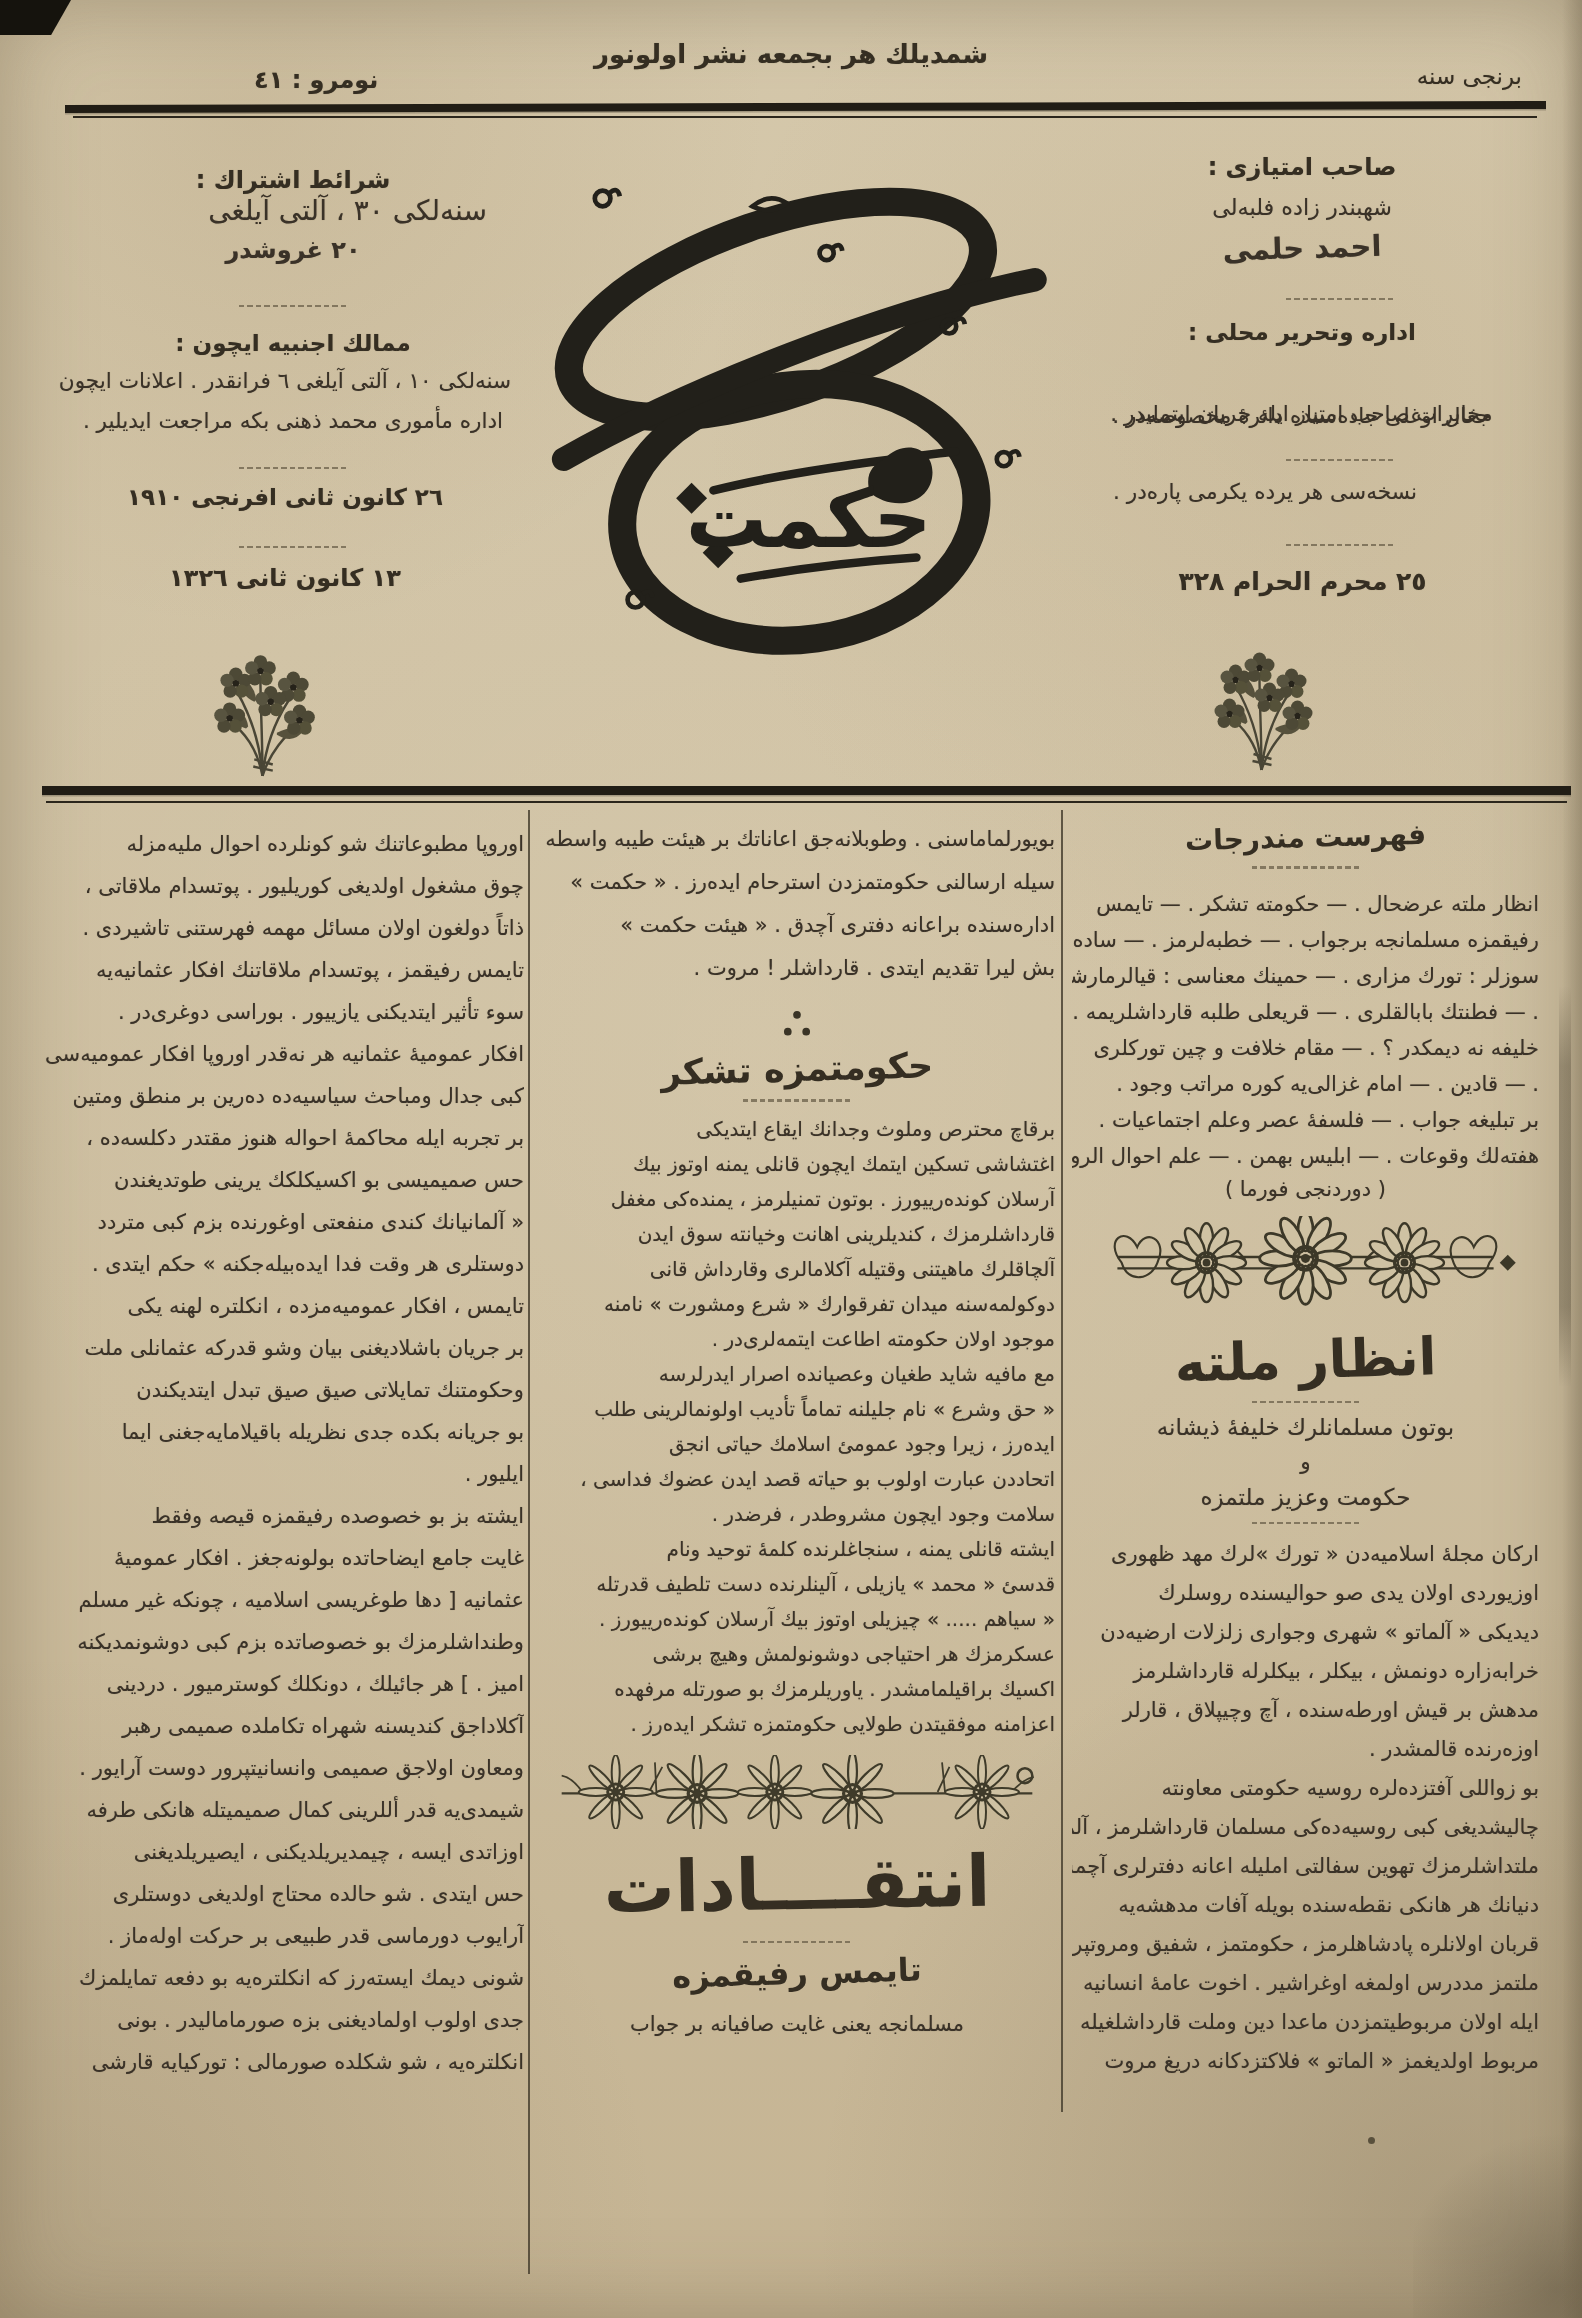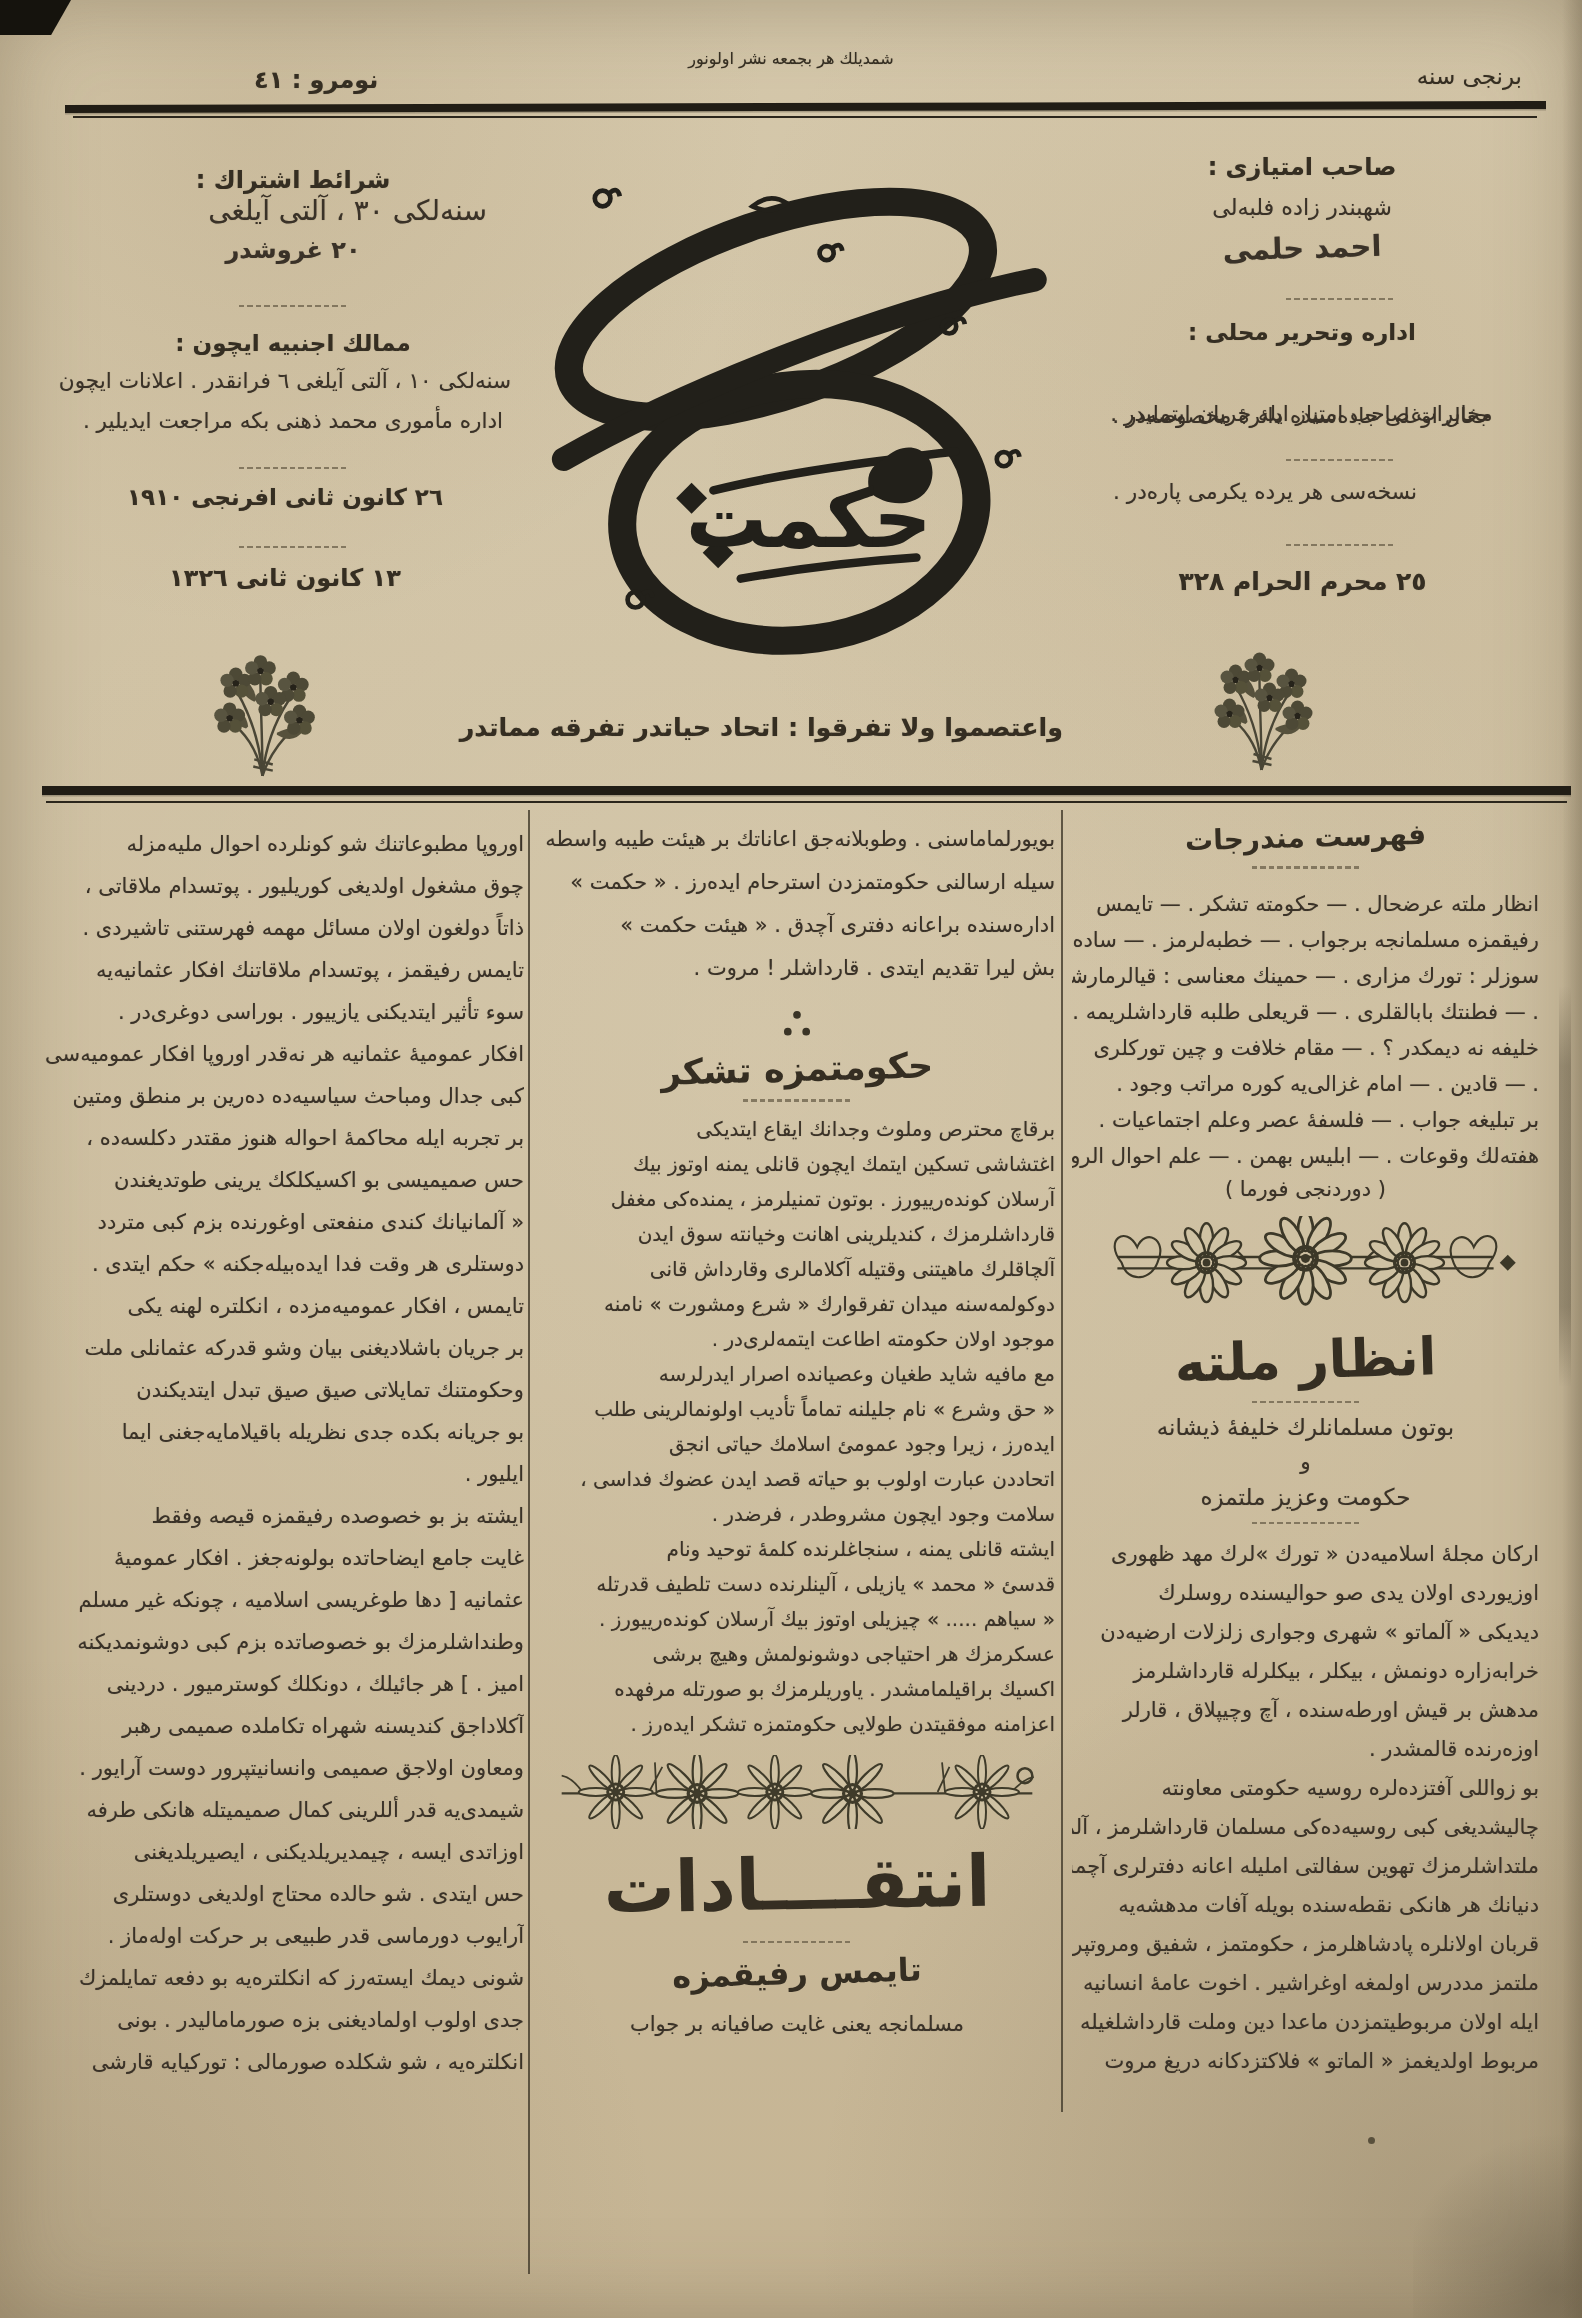--- a/index.html
+++ b/index.html
@@ -113,21 +113,21 @@
           <ellipse cx="0" cy="-20" rx="4" ry="17" transform="rotate(270)"></ellipse>
             <ellipse cx="0" cy="-20" rx="4" ry="17" transform="rotate(315)"></ellipse>
         </g>
         <circle r="8" fill="none" stroke="#3f3b2a" stroke-width="3"></circle>
         <circle r="3" fill="#3f3b2a"></circle>
       </g>
     </defs>
   </svg>
 
   <div class="abs tline ink" style="right:60px;top:63px;font-size:23px;">برنجى سنه</div>
-  <div class="abs tline ink" style="left:50%;transform:translateX(-50%);top:49px;font-size:16px;">شمديلك هر بجمعه نشر اولونور</div>
+  <div class="abs tline ink" style="left:50%;transform:translateX(-50%);top:39px;font-size:26px;font-weight:bold;">شمديلك هر بجمعه نشر اولونور</div>
   <div class="abs tline ink" style="left:254px;top:66px;font-size:24px;font-weight:bold;">نومرو : ٤١</div>
 
   <div class="abs rule-h" style="left:65px;top:103px;width:1481px;height:7.7px;transform:rotate(-.15deg);"></div>
   <div class="abs rule-thin" style="left:73px;top:116px;width:1464px;"></div>
 
   <div>
     <div class="abs box-line ink" style="left:116px;top:166px;width:354px;font-size:24px;font-weight:bold;text-align:center;">شرائط اشتراك :</div>
     <div class="abs box-line" style="left:133px;top:194px;width:354px;font-size:28px;text-align:right;">سنه‌لكى ٣٠ ، آلتى آيلغى</div>
     <div class="abs box-line" style="left:116px;top:236px;width:354px;font-size:24px;font-weight:bold;">٢٠ غروشدر</div>
     <div class="abs divider-sm" style="left:239px;top:294px;"></div>
@@ -177,21 +177,20 @@
         <g transform="translate(150,612)">
             <circle r="10"></circle>
             <path d="M9,-7 q10,-9 13,4"></path>
           </g>
         <path d="M300,108 q22,-18 44,-4 q-20,16 -44,4 z"></path>
       </g>
       <text x="372" y="545" font-size="104" font-weight="bold" fill="#22201a" text-anchor="middle">حكمت</text>
     </svg>
   </div>
 
-  <div class="abs ctr tline ink" style="left:508px;top:712px;width:555px;font-size:25.4px;font-weight:bold;letter-spacing:0.8px;">واعتصموا ولا تفرقوا : اتحاد حياتدر تفرقه مماتدر</div>
 
   <div>
     <div class="abs box-line ink" style="left:1117px;top:153px;width:370px;font-size:24px;font-weight:bold;">صاحب امتيازى :</div>
     <div class="abs box-line" style="left:1117px;top:194px;width:370px;font-size:22.3px;">شهبندر زاده فلبه‌لى</div>
     <div class="abs box-line hand" style="left:1117px;top:231px;width:370px;font-size:29px;">احمد حلمى</div>
     <div class="abs divider-sm" style="left:1286px;top:287px;"></div>
     <div class="abs box-line ink" style="left:1117px;top:319px;width:370px;font-size:23px;font-weight:bold;">اداره وتحرير محلى :</div>
     <div class="abs box-line" style="left:1078px;top:359px;width:447px;font-size:21.6px;margin-top:44px;">جغال اوغلى جاده‌سنده دائرهٔ مخصوصه‌در .</div>
     <div class="abs box-line" style="left:1078px;top:401px;width:447px;font-size:21.6px;">مخابرات صاحب امتياز ايله جريان ايتمليدر .</div>
     <div class="abs divider-sm" style="left:1286px;top:448px;"></div>

